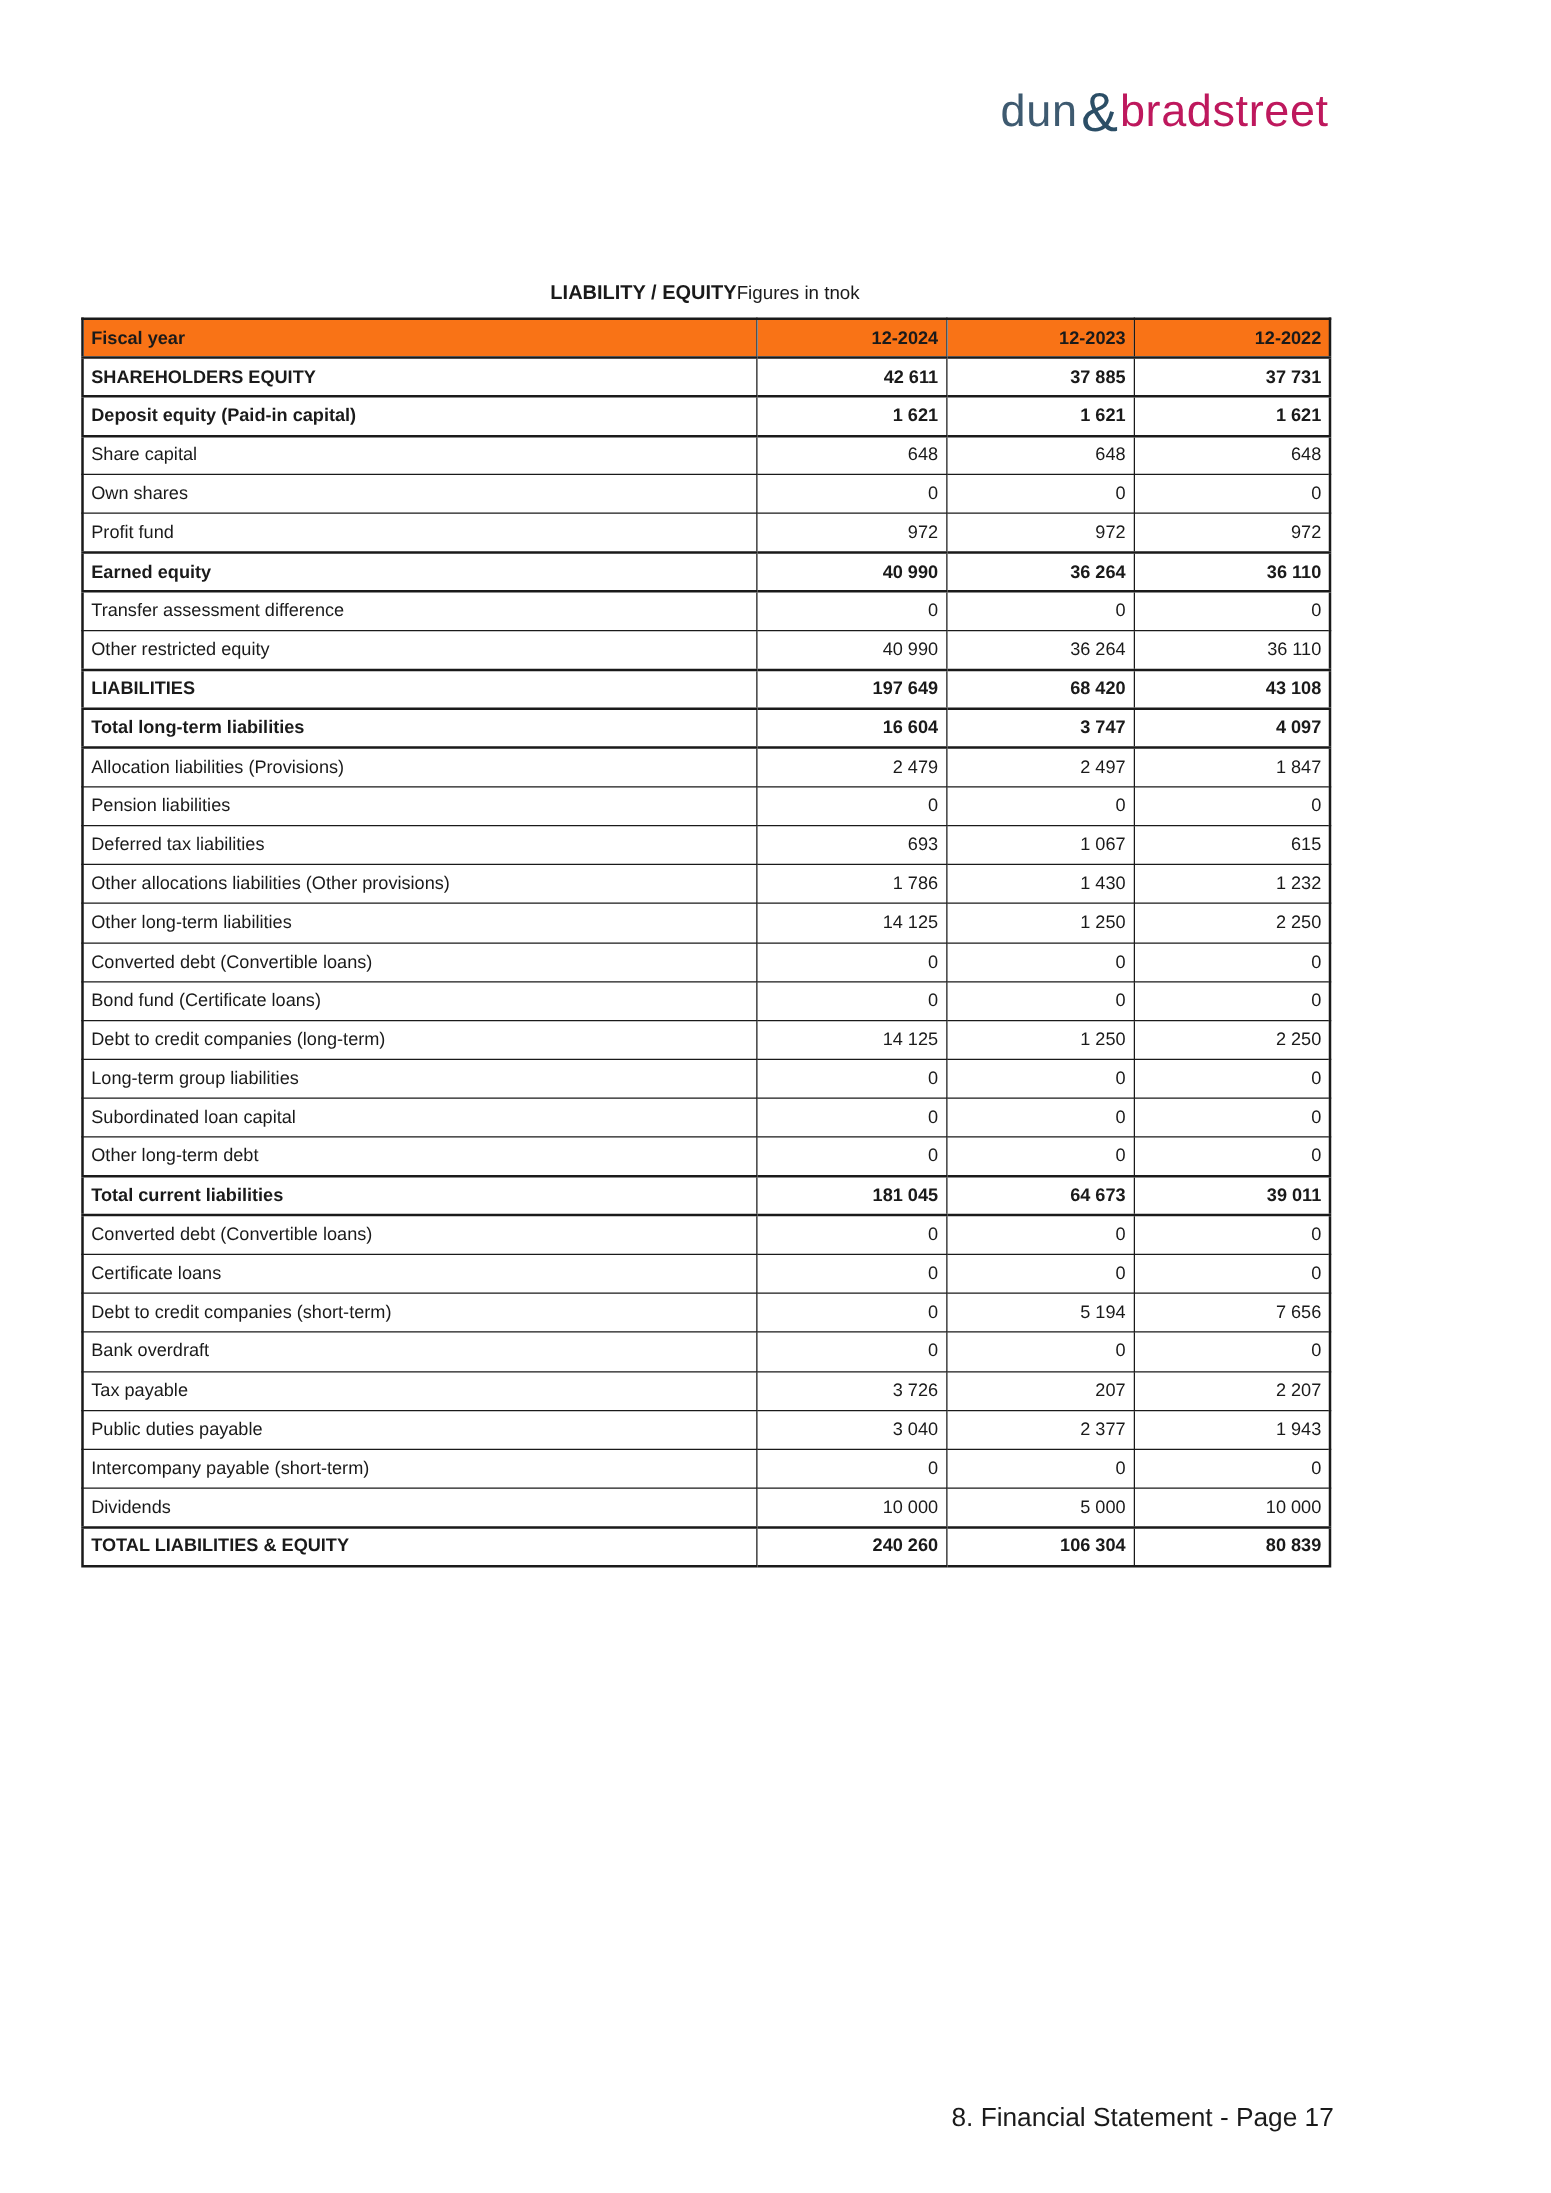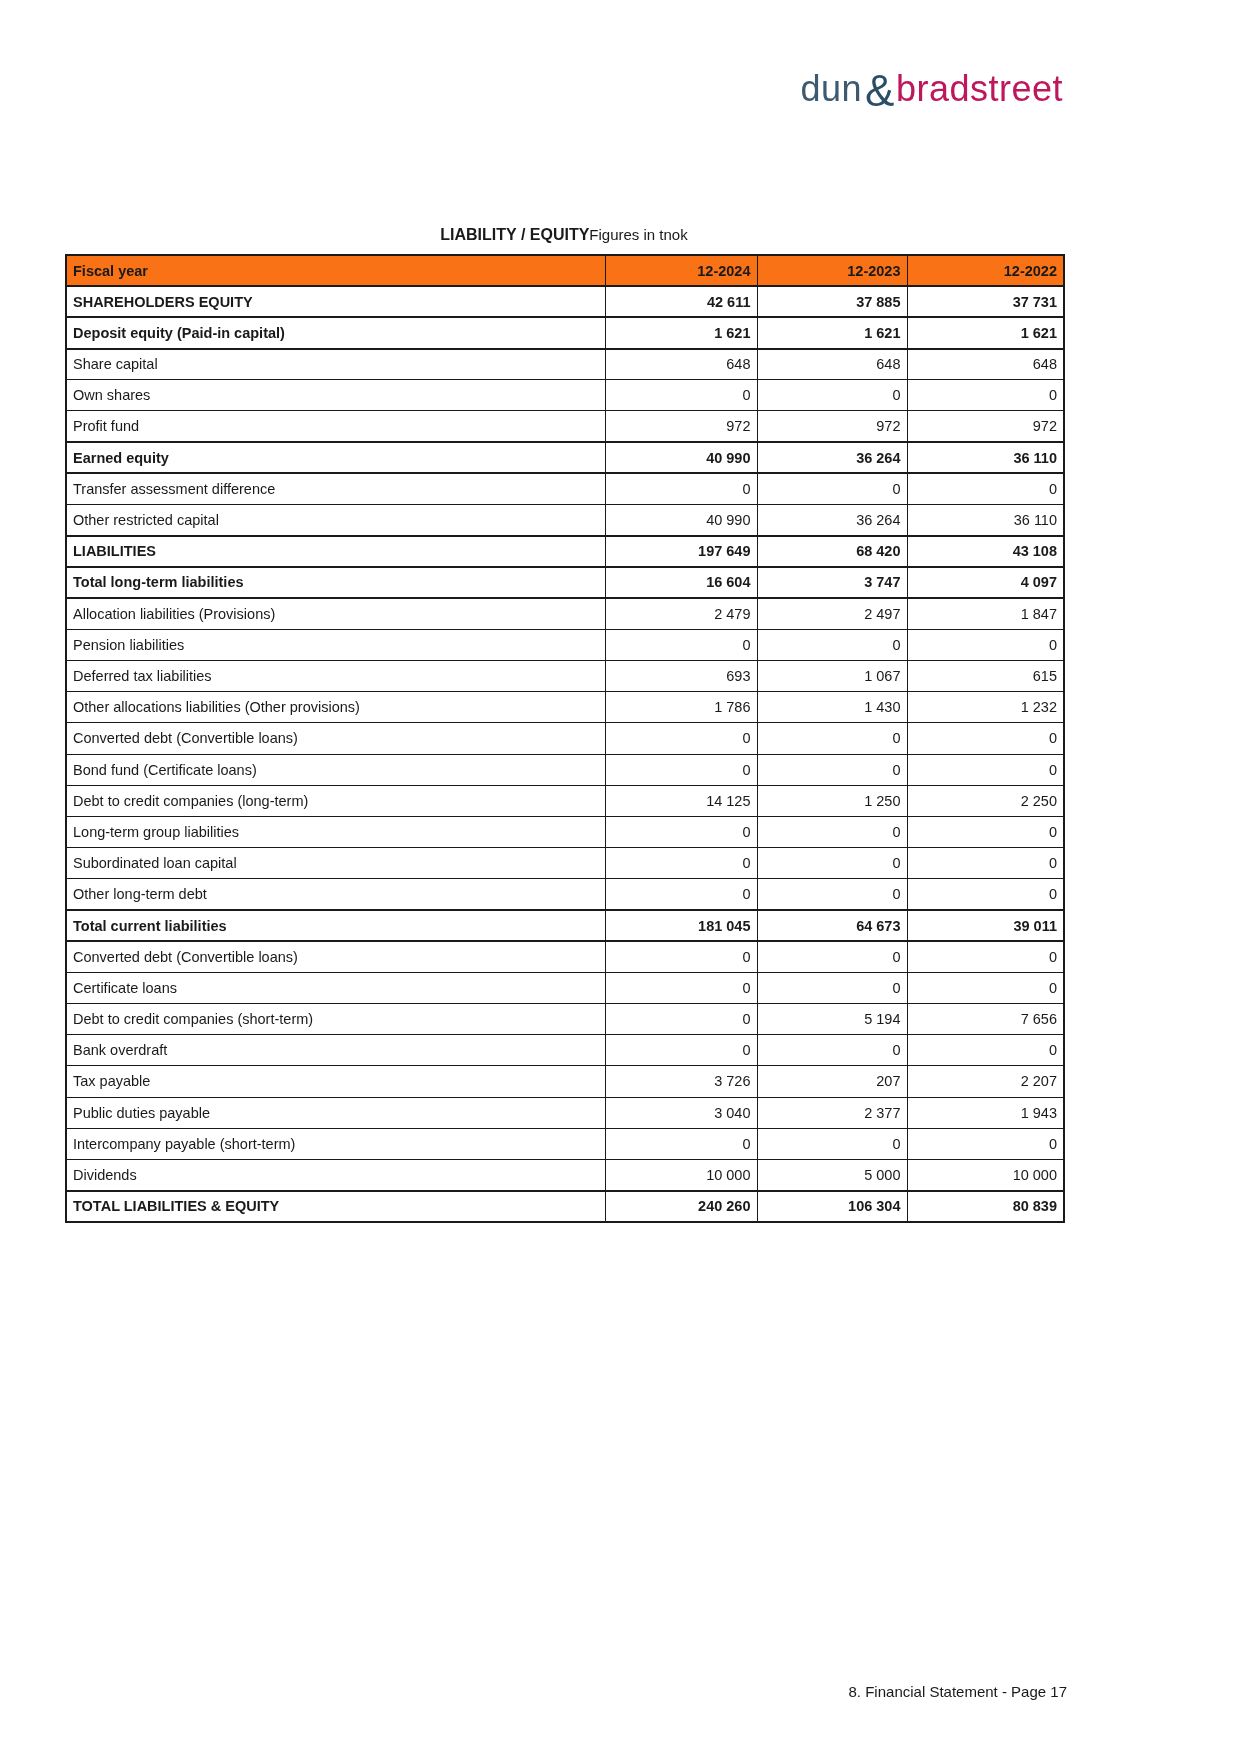--- a/index.html
+++ b/index.html
@@ -62,21 +62,21 @@
   th.label-cell, td.label-cell { text-align: left; }
   th.num, td.num { text-align: right; }
 
   tr.section td { font-weight: bold; border-top: 2px solid #1a1a1a; border-bottom: 2px solid #1a1a1a; }
   table { border: 2px solid #1a1a1a; }
 
   
   .footer {
     position: absolute;
     right: 174px; top: 1683px;
-    font-size: 15px; color: #1a1a1a;
+    font-size: 21px; color: #1a1a1a;
   }
 </style>
 </head>
 <body>
 
 <div class="page">
 
   <div class="logo">
     <span class="dun">dun</span>
     <span class="amp">&amp;</span>
@@ -141,21 +141,21 @@
             <td class="num">36 264</td>
             <td class="num">36 110</td>
           </tr>
           <tr>
             <td class="label-cell">Transfer assessment difference</td>
             <td class="num">0</td>
             <td class="num">0</td>
             <td class="num">0</td>
           </tr>
           <tr>
-            <td class="label-cell">Other restricted capital</td>
+            <td class="label-cell">Other restricted equity</td>
             <td class="num">40 990</td>
             <td class="num">36 264</td>
             <td class="num">36 110</td>
           </tr>
           <tr class="section">
             <td class="label-cell">LIABILITIES</td>
             <td class="num">197 649</td>
             <td class="num">68 420</td>
             <td class="num">43 108</td>
           </tr>
@@ -183,20 +183,26 @@
             <td class="num">1 067</td>
             <td class="num">615</td>
           </tr>
           <tr>
             <td class="label-cell">Other allocations liabilities (Other provisions)</td>
             <td class="num">1 786</td>
             <td class="num">1 430</td>
             <td class="num">1 232</td>
           </tr>
           <tr>
+            <td class="label-cell">Other long-term liabilities</td>
+            <td class="num">14 125</td>
+            <td class="num">1 250</td>
+            <td class="num">2 250</td>
+          </tr>
+          <tr>
             <td class="label-cell">Converted debt (Convertible loans)</td>
             <td class="num">0</td>
             <td class="num">0</td>
             <td class="num">0</td>
           </tr>
           <tr>
             <td class="label-cell">Bond fund (Certificate loans)</td>
             <td class="num">0</td>
             <td class="num">0</td>
             <td class="num">0</td>

